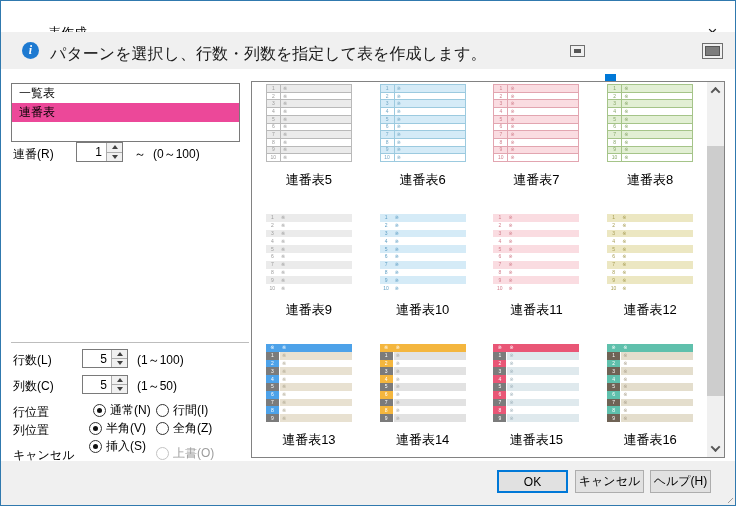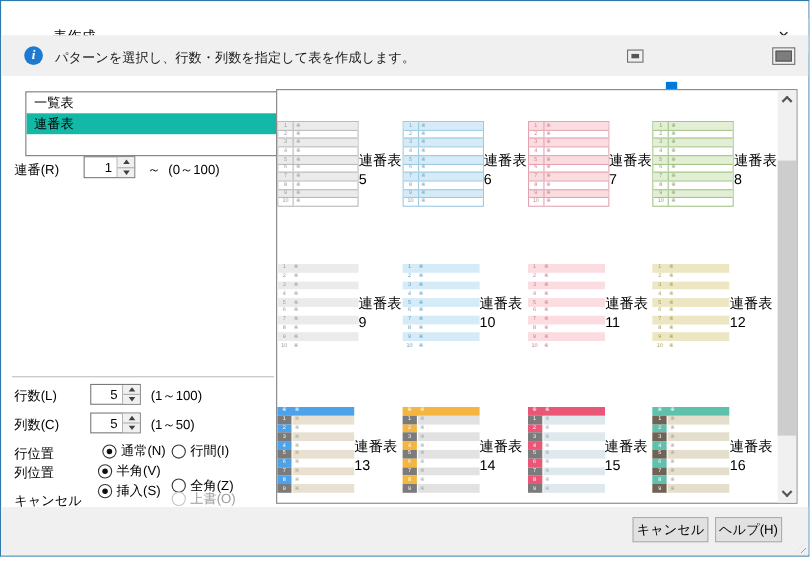--- a/index.html
+++ b/index.html
@@ -8,34 +8,34 @@
 
   
   .titlebar{position:absolute;left:0;top:16px;right:0;height:31px;background:#fff;margin-left:36px;}
   .title-text{position:absolute;left:11px;top:0;line-height:31px;font-size:13px;color:#000;}
   .close-btn{position:absolute;right:0;top:0;width:45px;height:31px;display:flex;align-items:center;justify-content:center;cursor:pointer;}
   .close-btn span{font-size:17px;color:#1a1a1a;line-height:1;}
 
   
   .infobar{position:absolute;left:0;top:31px;right:0;height:37px;background:#f0f0f0;}
   .info-icon{position:absolute;left:21px;top:10px;width:17px;height:17px;border-radius:50%;background:#1e7ad1;color:#fff;display:flex;align-items:center;justify-content:center;font-family:"Liberation Serif","DejaVu Serif",serif;font-style:italic;font-weight:bold;font-size:12px;}
-  .info-text{position:absolute;left:49px;top:12px;font-size:12px;color:#1a1a1a;}
+  .info-text{position:absolute;left:49px;top:12px;font-size:16px;color:#1a1a1a;}
   .zoom-small{position:absolute;left:569px;top:13px;width:15px;height:12px;border:1px solid #6f6f6f;background:#f0f0f0;box-sizing:border-box;display:flex;align-items:center;justify-content:center;}
   .zoom-small i{display:block;width:7px;height:4px;background:#565656;}
   .zoom-large{position:absolute;left:701px;top:11px;width:21px;height:16px;border:1px solid #6f6f6f;background:#f0f0f0;box-sizing:border-box;display:flex;align-items:center;justify-content:center;}
   .zoom-large i{display:block;width:13px;height:8px;background:#7d7d7d;border:1px solid #565656;}
   .slider{position:absolute;left:598px;top:38px;width:88px;height:26px;}
   .slider .track{position:absolute;left:0;right:0;top:12px;height:3px;background:#e6e6e6;border:1px solid #cdcdcd;box-sizing:border-box;}
   .slider .thumb{position:absolute;left:6px;top:4px;width:11px;height:18px;background:#0078d7;clip-path:polygon(0 0,100% 0,100% 62%,50% 100%,0 62%);cursor:pointer;}
   .slider .tick{position:absolute;top:23px;width:1px;height:4px;background:#a8a8a8;}
 
   
-  .listbox{position:absolute;left:22px;top:82px;width:229px;height:59px;border:1px solid #7a7a7a;background:#fff;box-sizing:border-box;overflow:hidden;}
+  .listbox{position:absolute;left:10px;top:82px;width:229px;height:59px;border:1px solid #7a7a7a;background:#fff;box-sizing:border-box;overflow:hidden;}
   .listbox .item{height:19px;line-height:19px;padding-left:7px;cursor:pointer;}
-  .listbox .item.selected{background:#14b8a6;}
+  .listbox .item.selected{background:#ec4899;}
 
   
   .flabel{position:absolute;color:#000;}
   .spin{position:absolute;border:1px solid #7a7a7a;background:#fff;box-sizing:border-box;display:flex;}
   .spin .spin-val{flex:1;text-align:right;padding-right:4px;align-self:center;font-size:12px;}
   .spin .spin-btns{width:15px;flex:none;border-left:1px solid #ababab;display:flex;flex-direction:column;}
   .spin .spin-b{flex:1;background:#f0f0f0;display:flex;align-items:center;justify-content:center;cursor:pointer;}
   .spin .spin-b + .spin-b{border-top:1px solid #ababab;}
   .tri-up{width:0;height:0;border-left:3px solid transparent;border-right:3px solid transparent;border-bottom:4px solid #404040;}
   .tri-down{width:0;height:0;border-left:3px solid transparent;border-right:3px solid transparent;border-top:4px solid #404040;}
@@ -43,21 +43,21 @@
 
   .radio{position:absolute;display:inline-flex;align-items:center;gap:4px;cursor:pointer;white-space:nowrap;}
   .rdot{width:13px;height:13px;border-radius:50%;border:1px solid #333;background:#fff;box-sizing:border-box;display:inline-flex;align-items:center;justify-content:center;flex:none;}
   .rdot.checked::after{content:"";width:5px;height:5px;border-radius:50%;background:#101010;}
   .radio.disabled{color:#9d9d9d;cursor:default;}
   .radio.disabled .rdot{border-color:#c3c3c3;}
 
   
   .preview{position:absolute;left:250px;top:80px;width:474px;height:377px;border:1px solid #828282;background:#fff;box-sizing:border-box;}
   .pattern-grid{position:absolute;left:0;top:0;right:17px;bottom:0;display:grid;grid-template-columns:repeat(4,1fr);grid-auto-rows:130px;padding-top:2px;overflow:hidden;}
-  .pattern-cell{display:flex;flex-direction:row;align-items:center;cursor:pointer;}
+  .pattern-cell{display:flex;flex-direction:column;align-items:center;cursor:pointer;}
   .pattern-label{margin-top:9px;font-size:13px;color:#000;}
   .mini-table{width:86px;height:78px;display:flex;flex-direction:column;box-sizing:border-box;}
   .mini-table .mrow{flex:1;display:flex;align-items:stretch;min-height:0;}
   .mini-table .mnum{width:13px;flex:none;display:flex;align-items:center;justify-content:center;font-size:5px;line-height:1;color:var(--n);}
   .mini-table .mbody{flex:1;display:flex;align-items:center;padding-left:2px;font-size:5px;line-height:1;color:var(--n);}
   .mini-table.bordered{border:1px solid var(--b);}
   .mini-table.bordered .mrow + .mrow{border-top:1px solid var(--b);}
   .mini-table.bordered .mnum{border-right:1px solid var(--b);}
   .mini-table.bordered .mrow.stripe,.mini-table.plain .mrow.stripe{background:var(--stripe);}
   .mini-table.header .hrow{background:var(--a);}
@@ -175,21 +175,21 @@
   <label class="radio" style="left:155px;top:401px">
     <span class="rdot"></span>
     <span>行間(I)</span>
   </label>
 
   <span class="flabel" style="left:12px;top:421px">列位置</span>
   <label class="radio" style="left:88px;top:419px">
     <span class="rdot checked"></span>
     <span>半角(V)</span>
   </label>
-  <label class="radio" style="left:155px;top:432px">
+  <label class="radio" style="left:155px;top:419px">
     <span class="rdot"></span>
     <span>全角(Z)</span>
   </label>
 
   <span class="flabel" style="left:12px;top:446px">キャンセル</span>
   <label class="radio" style="left:88px;top:437px">
     <span class="rdot checked"></span>
     <span>挿入(S)</span>
   </label>
   <label class="radio disabled" style="left:155px;top:444px">
@@ -745,18 +745,19 @@
           <i class="chev up"></i>
         </div>
       <div class="sb-thumb"></div>
       <div class="sb-btn sb-down">
           <i class="chev down"></i>
         </div>
     </div>
   </div>
 
   <div class="footer">
+    <div class="btn primary btn-ok">OK</div>
     <div class="btn btn-cancel">キャンセル</div>
     <div class="btn btn-help">ヘルプ(H)</div>
     <div class="grip"></div>
   </div>
 
 </div>
 
 </body></html>

